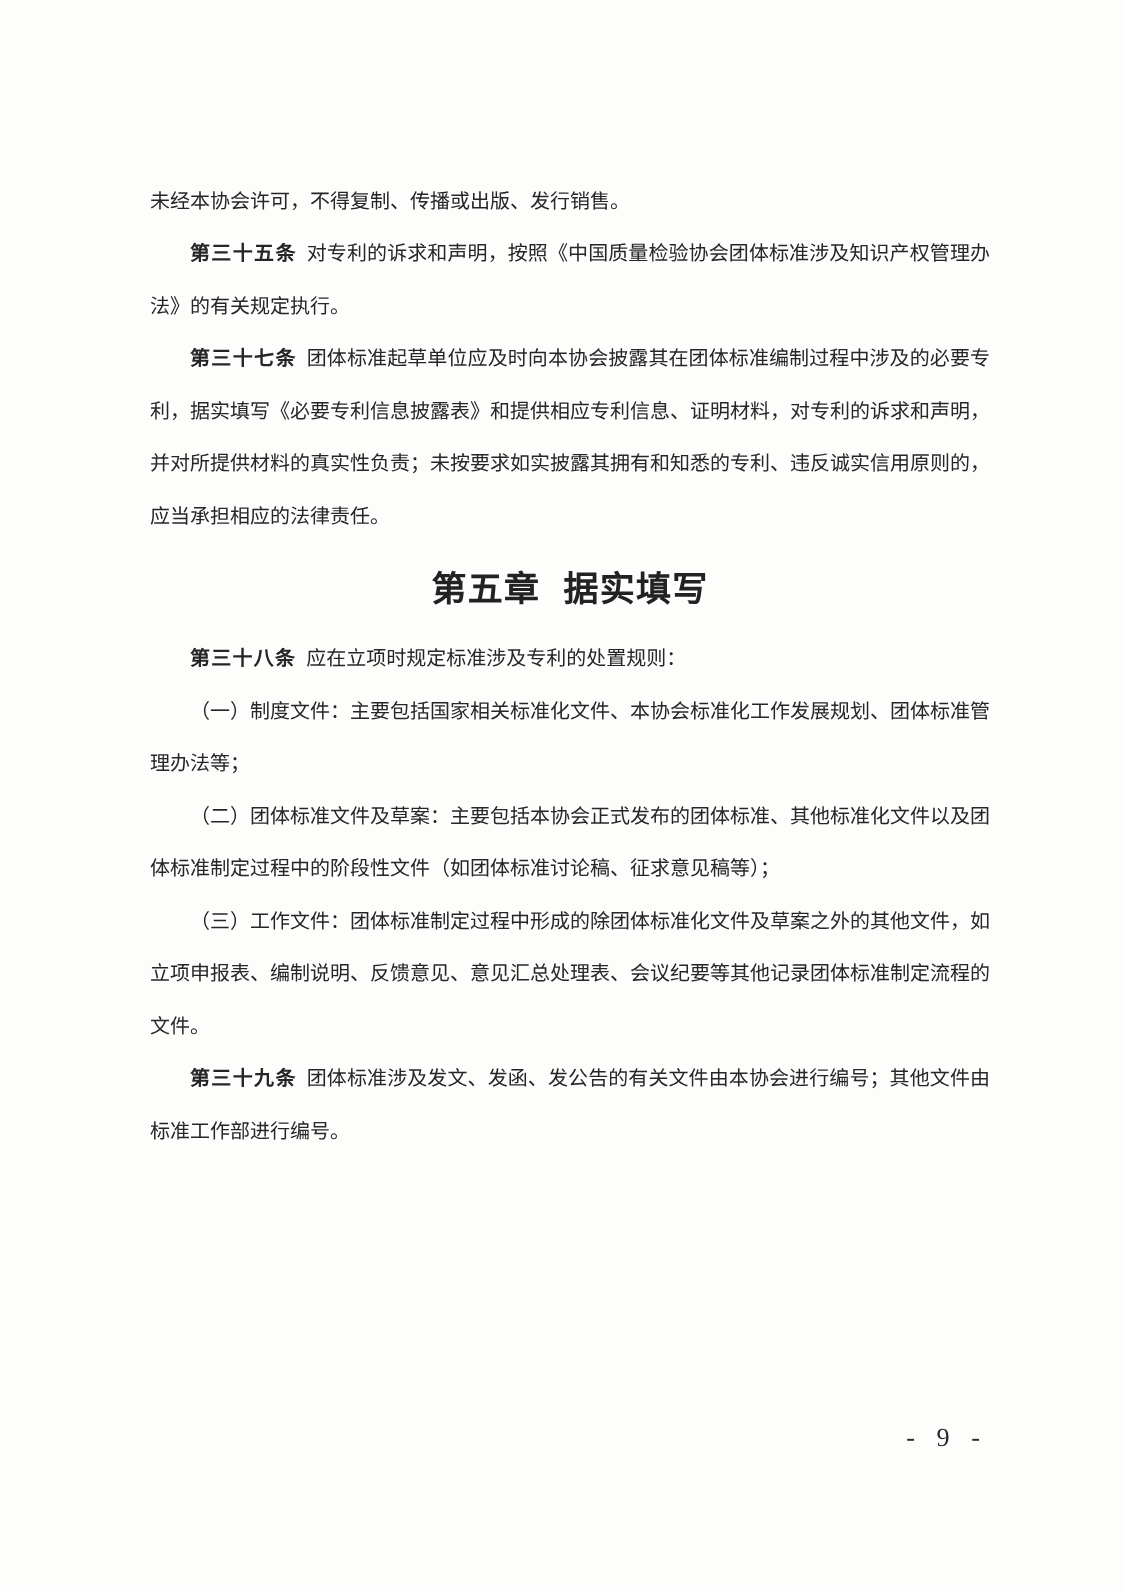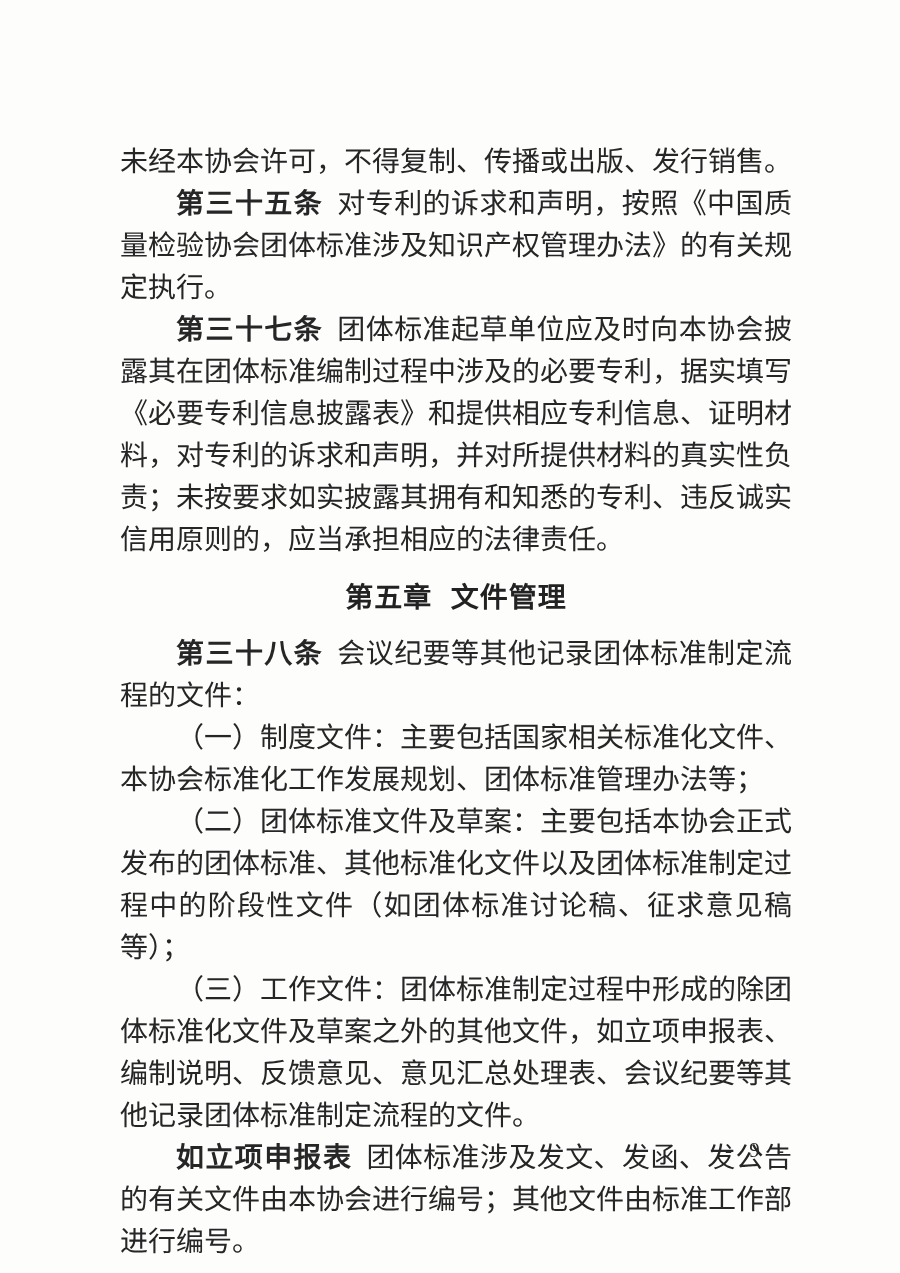--- a/index.html
+++ b/index.html
@@ -16,21 +16,21 @@
     padding: 141px 108px 0 120px;
     font-family: "Liberation Serif", "DejaVu Serif", serif;
     color: #262626;
     overflow: hidden;
   }
   .content {
     width: 672px;
   }
   p.para {
     margin: 0;
-    font-size: 28px;
+    font-size: 16px;
     line-height: 42px;
     text-align: justify;
     text-justify: inter-character;
     word-break: break-all;
   }
   p.para.indent {
     text-indent: 2em;
   }
   .lead {
     font-weight: 700;
@@ -65,28 +65,28 @@
 <div class="page">
   <div class="content">
 
     <p class="para"><span>未经本协会许可，不得复制、传播或出版、发行销售。</span></p>
 
     <p class="para indent"><span class="lead">第三十五条</span><span>对专利的诉求和声明，按照《中国质量检验协会团体标准涉及知识产权管理办法》的有关规定执行。</span></p>
 
 
     <p class="para indent"><span class="lead">第三十七条</span><span>团体标准起草单位应及时向本协会披露其在团体标准编制过程中涉及的必要专利，据实填写《必要专利信息披露表》和提供相应专利信息、证明材料，对专利的诉求和声明，并对所提供材料的真实性负责；未按要求如实披露其拥有和知悉的专利、违反诚实信用原则的，应当承担相应的法律责任。</span></p>
 
-    <h2 class="chapter">第五章 文件管理</h2>
+    <h2 class="chapter">第五章 据实填写</h2>
 
-    <p class="para indent"><span class="lead">第三十八条</span><span>会议纪要等其他记录团体标准制定流程的文件：</span></p>
+    <p class="para indent"><span class="lead">第三十八条</span><span>应在立项时规定标准涉及专利的处置规则：</span></p>
 
     <p class="para indent"><span>（一）制度文件：主要包括国家相关标准化文件、本协会标准化工作发展规划、团体标准管理办法等；</span></p>
 
     <p class="para indent"><span>（二）团体标准文件及草案：主要包括本协会正式发布的团体标准、其他标准化文件以及团体标准制定过程中的阶段性文件（如团体标准讨论稿、征求意见稿等）；</span></p>
 
     <p class="para indent"><span>（三）工作文件：团体标准制定过程中形成的除团体标准化文件及草案之外的其他文件，如立项申报表、编制说明、反馈意见、意见汇总处理表、会议纪要等其他记录团体标准制定流程的文件。</span></p>
 
-    <p class="para indent"><span class="lead">如立项申报表</span><span>团体标准涉及发文、发函、发公告的有关文件由本协会进行编号；其他文件由标准工作部进行编号。</span></p>
+    <p class="para indent"><span class="lead">第三十九条</span><span>团体标准涉及发文、发函、发公告的有关文件由本协会进行编号；其他文件由标准工作部进行编号。</span></p>
 
   </div>
 
   <div class="page-number">- 9 -</div>
 </div>
 
 </body></html>

